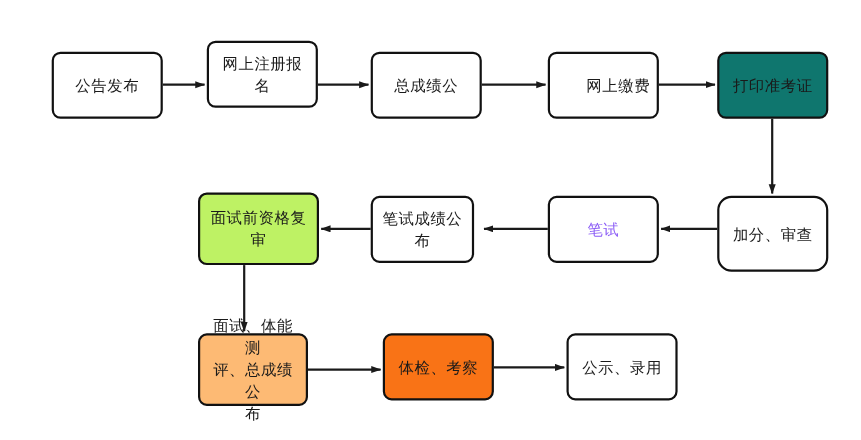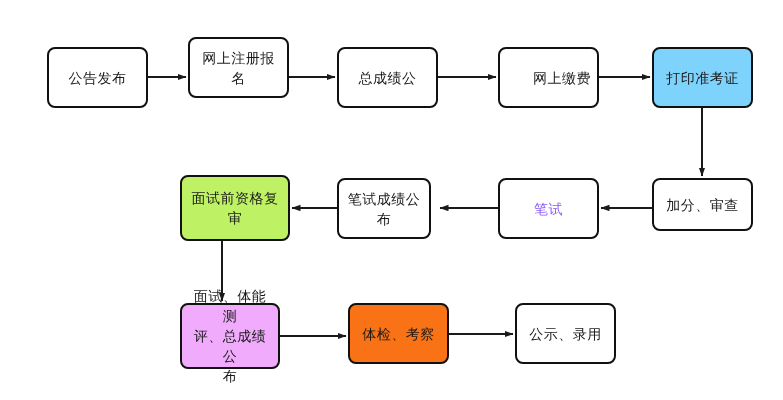--- a/index.html
+++ b/index.html
@@ -84,37 +84,37 @@
       </div>
       <div class="node" style="left: 188px; top: 37px; width: 101px; height: 61px; border-color: rgb(17, 17, 17); background: rgb(255, 255, 255); color: rgb(26, 26, 26);">
         <span class="node-label">网上注册报名</span>
       </div>
       <div class="node" style="left: 337px; top: 47px; width: 101px; height: 61px; border-color: rgb(17, 17, 17); background: rgb(255, 255, 255); color: rgb(26, 26, 26);">
         <span class="node-label">总成绩公</span>
       </div>
       <div class="node" style="left: 498px; top: 47px; width: 101px; height: 61px; border-color: rgb(17, 17, 17); background: rgb(255, 255, 255); color: rgb(26, 26, 26); justify-content: flex-end;">
         <span class="node-label">网上缴费</span>
       </div>
-      <div class="node" style="left: 652px; top: 47px; width: 101px; height: 61px; border-color: rgb(17, 17, 17); background: #7dd3fc; color: rgb(26, 26, 26);">
+      <div class="node" style="left: 652px; top: 47px; width: 101px; height: 61px; border-color: rgb(17, 17, 17); background: #0f766e; color: rgb(26, 26, 26);">
         <span class="node-label">打印准考证</span>
       </div>
-      <div class="node" style="left: 652px; top: 178px; width: 101px; height: 53px; border-color: rgb(17, 17, 17); background: rgb(255, 255, 255); color: rgb(26, 26, 26);">
+      <div class="node" style="left: 652px; top: 178px; width: 101px; height: 69px; border-color: rgb(17, 17, 17); background: rgb(255, 255, 255); color: rgb(26, 26, 26); border-radius: 13px;">
         <span class="node-label">加分、审查</span>
       </div>
       <div class="node" style="left: 498px; top: 178px; width: 101px; height: 61px; border-color: rgb(17, 17, 17); background: rgb(255, 255, 255); color: #8b5cf6;">
         <span class="node-label">笔试</span>
       </div>
       <div class="node" style="left: 337px; top: 178px; width: 94px; height: 61px; border-color: rgb(17, 17, 17); background: rgb(255, 255, 255); color: rgb(26, 26, 26);">
         <span class="node-label">笔试成绩公布</span>
       </div>
       <div class="node" style="left: 180px; top: 175px; width: 110px; height: 66px; border-color: rgb(17, 17, 17); background: #bef264; color: rgb(26, 26, 26);">
         <span class="node-label">面试前资格复
 审</span>
       </div>
-      <div class="node" style="left: 180px; top: 303px; width: 100px; height: 66px; border-color: rgb(17, 17, 17); background: #f0abfc; color: rgb(26, 26, 26); justify-content: center;">
+      <div class="node" style="left: 180px; top: 303px; width: 100px; height: 66px; border-color: rgb(17, 17, 17); background: #fdba74; color: rgb(26, 26, 26); justify-content: center;">
         <span class="node-label">面试、体能测
 评、总成绩公
 布</span>
       </div>
       <div class="node" style="left: 348px; top: 303px; width: 101px; height: 61px; border-color: rgb(17, 17, 17); background: #f97316; color: rgb(26, 26, 26);">
         <span class="node-label">体检、考察</span>
       </div>
       <div class="node" style="left: 515px; top: 303px; width: 101px; height: 61px; border-color: rgb(17, 17, 17); background: rgb(255, 255, 255); color: rgb(26, 26, 26);">
         <span class="node-label">公示、录用</span>
       </div>

